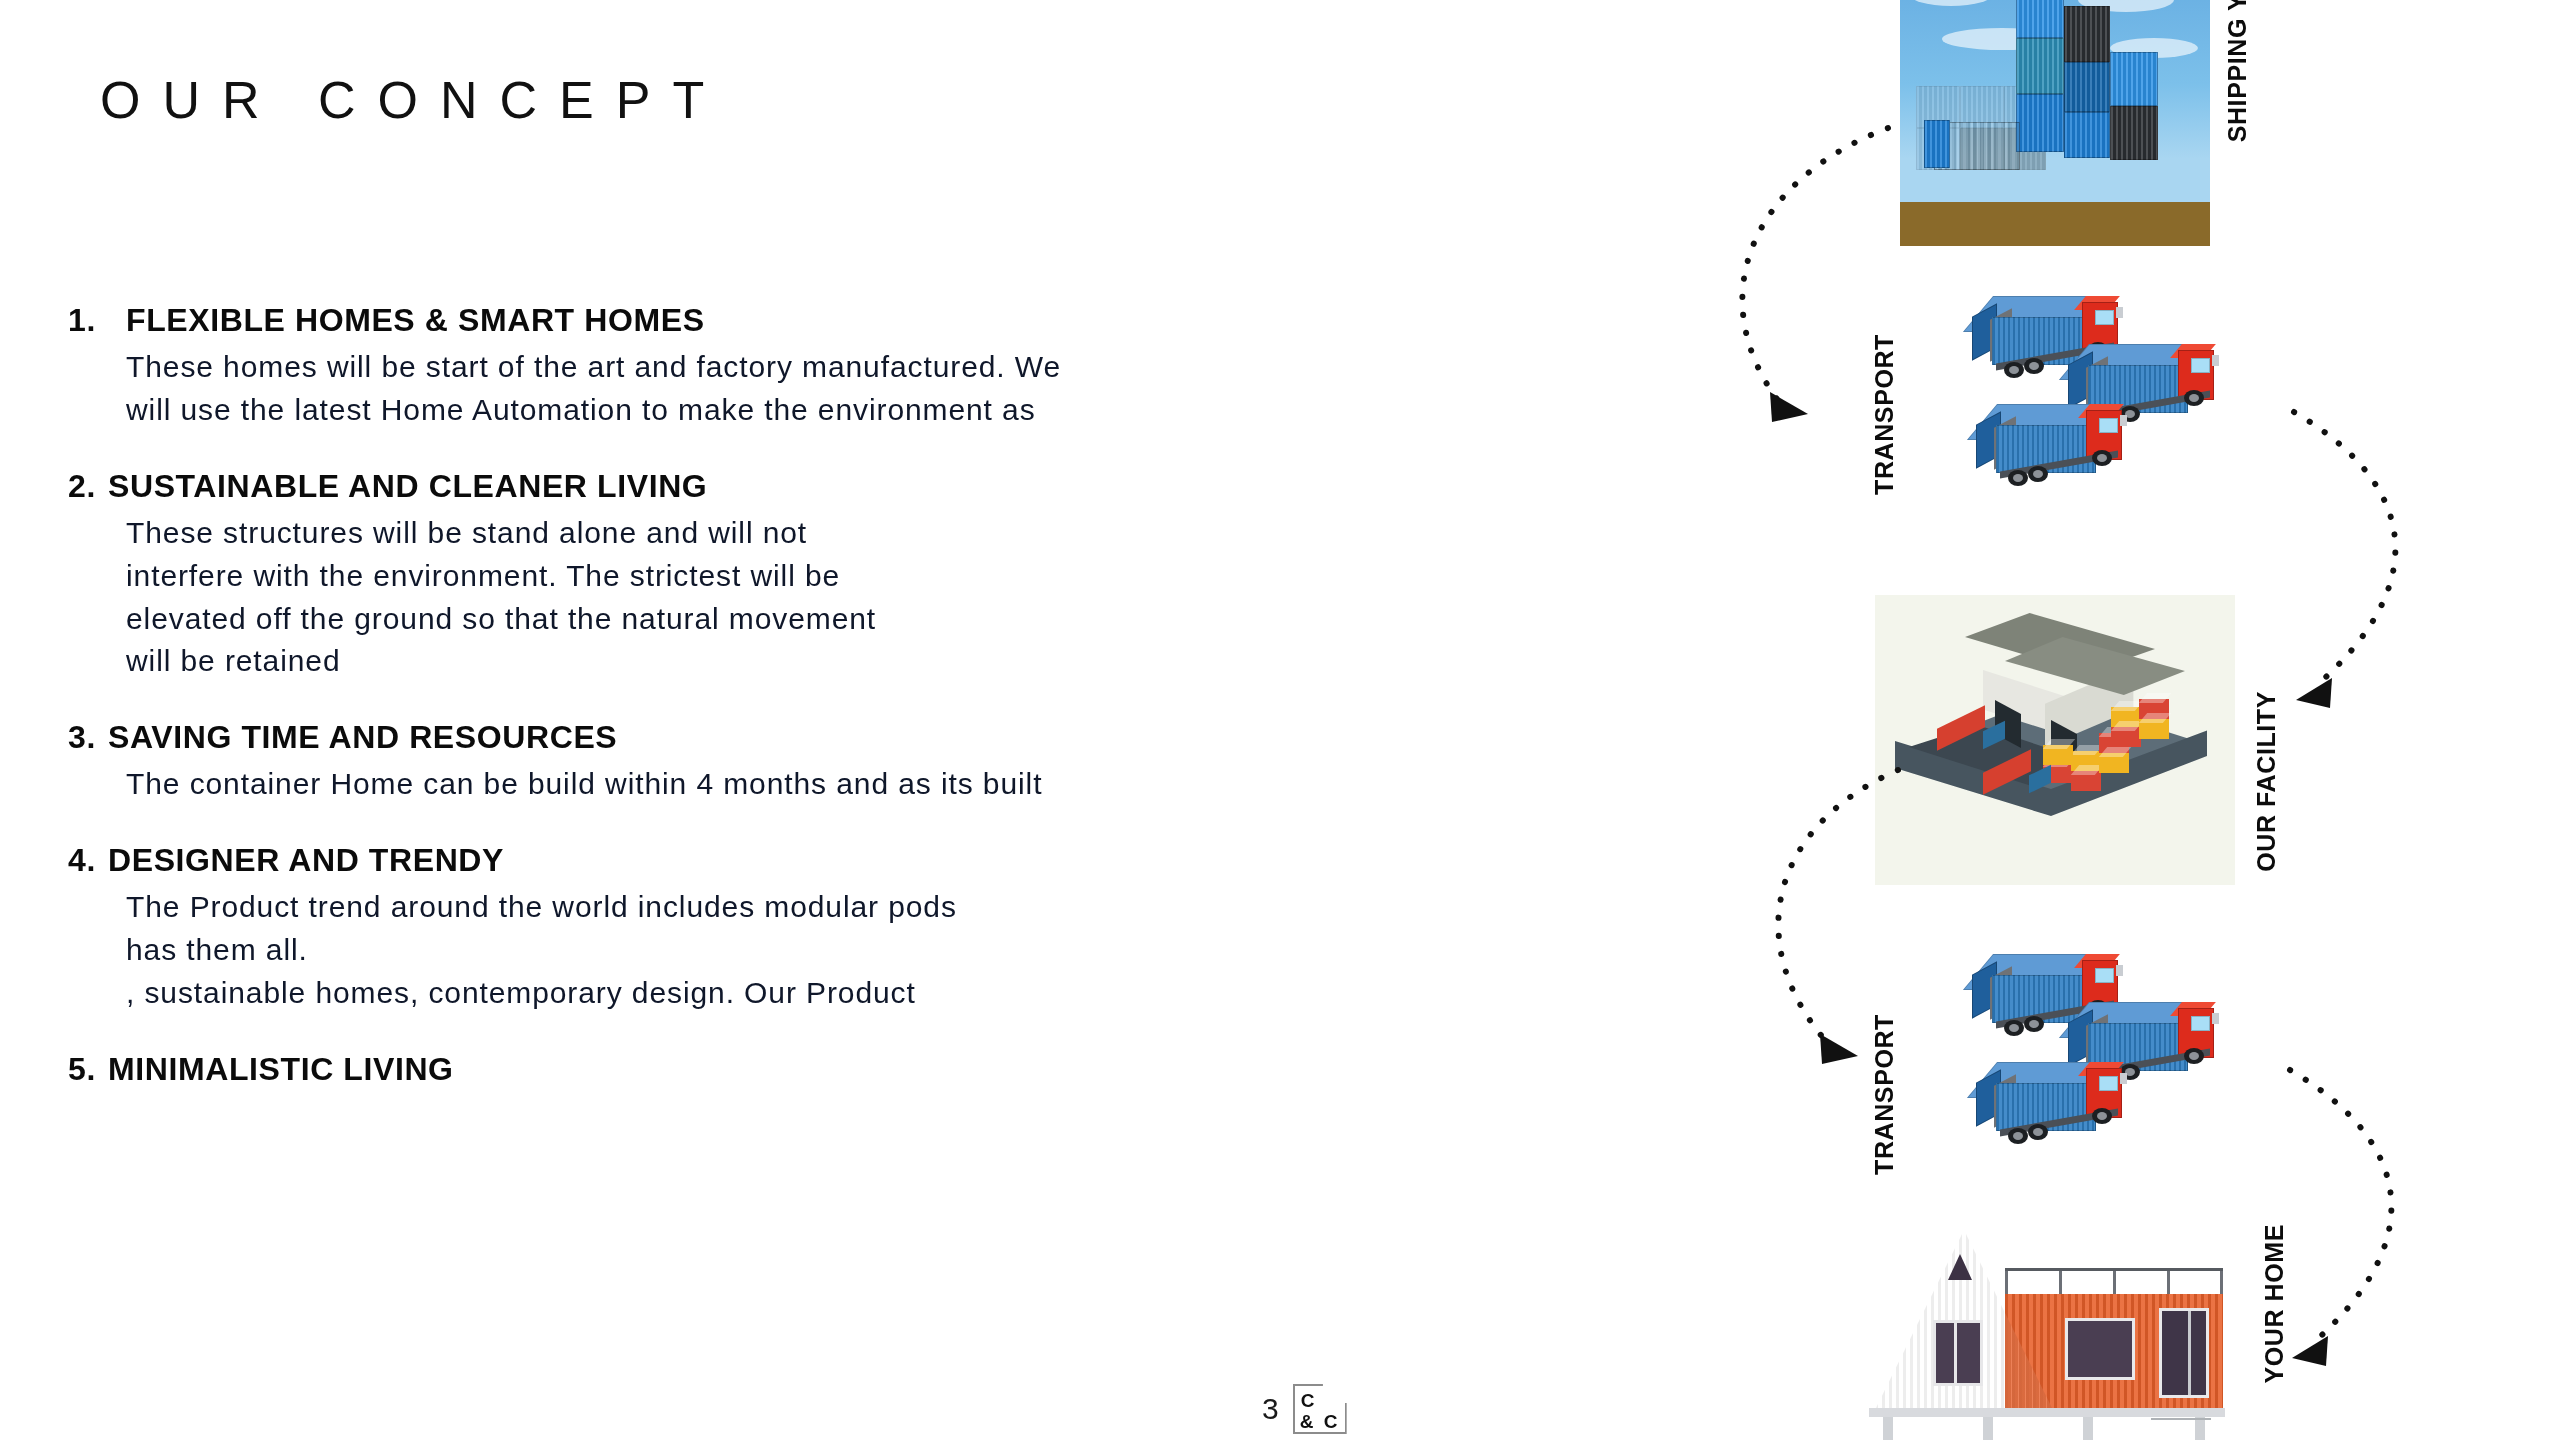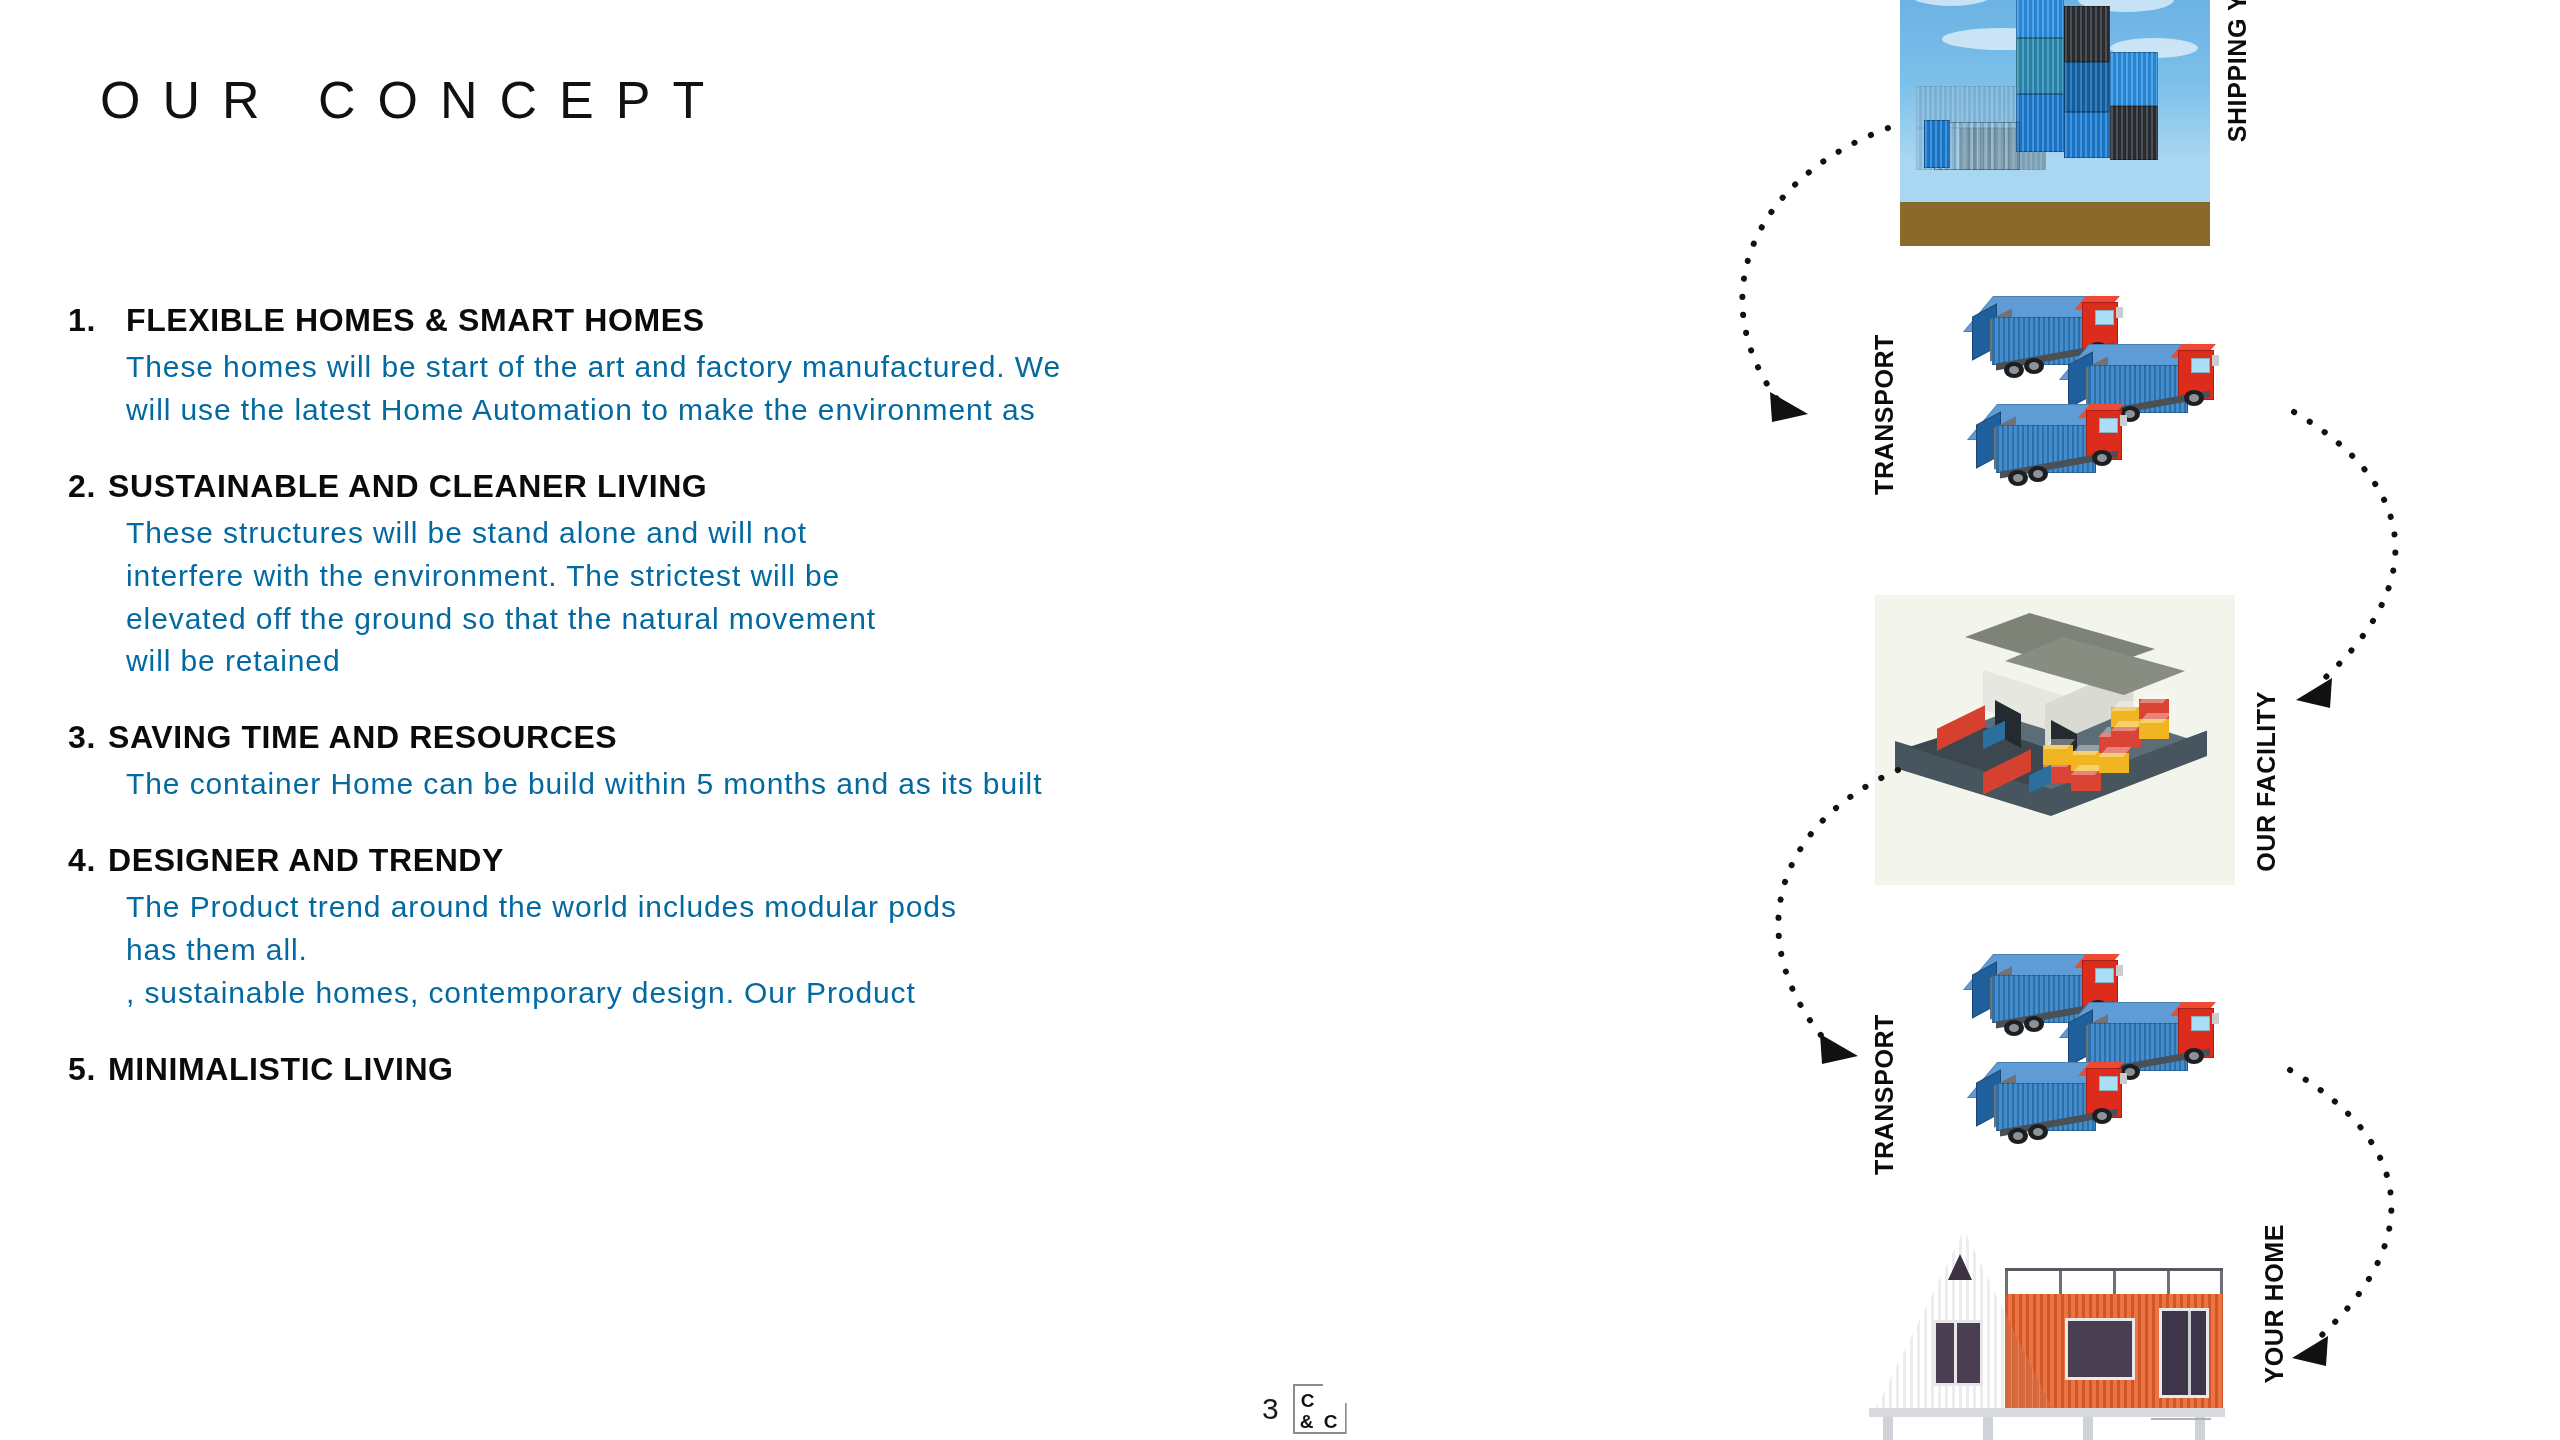--- a/index.html
+++ b/index.html
@@ -58,21 +58,21 @@
   }
   .concept-title {
     font-weight: 700;
   }
   .concept-body {
     margin-left: 58px;
     font-size: 30px;
     font-weight: 300;
     line-height: 1.43;
     letter-spacing: 0.9px;
-    color: #0369a1;
+    color: #0f172a;
     margin-top: 6px;
   }
   .concept-body .bline { display: block; white-space: nowrap; }
 
   
   #footer {
     position: absolute;
     left: 1262px;
     top: 1384px;
     display: flex;
@@ -420,21 +420,21 @@
       <span class="bline">will be retained</span>
     </div>
   </div>
 
   <div class="concept-item">
     <div class="concept-head">
       <span class="concept-num">3.</span>
       <span class="concept-title">SAVING TIME AND RESOURCES</span>
     </div>
     <div class="concept-body">
-      <span class="bline">The container Home can be build within 5 months and as its built</span>
+      <span class="bline">The container Home can be build within 4 months and as its built</span>
     </div>
   </div>
 
   <div class="concept-item">
     <div class="concept-head">
       <span class="concept-num">4.</span>
       <span class="concept-title">DESIGNER AND TRENDY</span>
     </div>
     <div class="concept-body">
       <span class="bline">The Product trend around the world includes modular pods</span>

